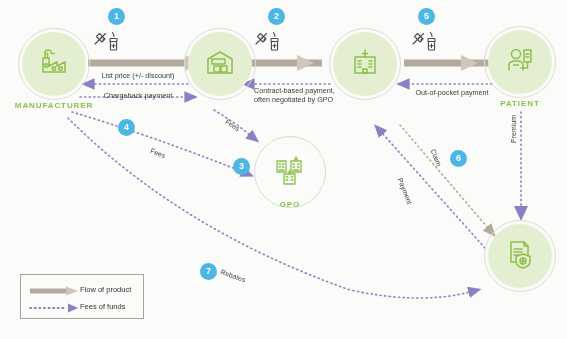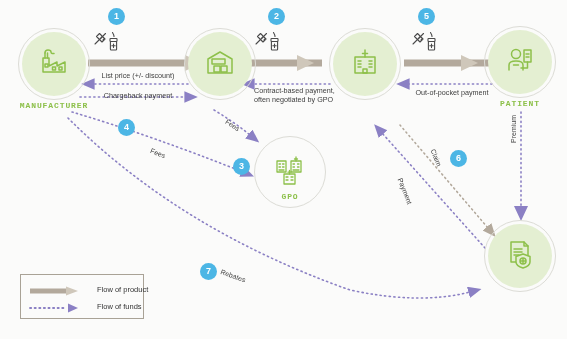--- a/index.html
+++ b/index.html
@@ -66,21 +66,21 @@
   .node-label {
     position: absolute;
     text-align: center;
     font-size: 8px;
     font-weight: bold;
     letter-spacing: 0.9px;
     color: #8dc04a;
     line-height: 10px;
     text-transform: uppercase;
     white-space: pre-line;
-    font-family: Liberation Mono, monospace;
+    font-family: Liberation Sans, sans-serif;
   }
   .node-label.small {
     font-size: 7.5px;
     letter-spacing: 0.6px;
   }
   
   .badge {
     position: absolute;
     width: 17px;
     height: 17px;
@@ -136,21 +136,21 @@
     left: 7px;
     display: flex;
     align-items: center;
     height: 12px;
   }
   #legend .row.r1 { top: 8px; }
   #legend .row.r2 { top: 25px; }
   #legend .lg-text {
     font-size: 7.5px;
     color: #333333;
-    margin-left: 17px;
+    margin-left: 0;
     white-space: nowrap;
     font-family: "Liberation Sans", sans-serif;
   }
   #legend .sw { width: 52px; height: 12px; }
 </style>
 </head>
 <body>
 
 <div id="canvas">
 
@@ -305,21 +305,21 @@
           <path d="M24 5 L24 9 M22.5 7 L25.5 7"></path>
           <path d="M21 12 L22.5 12 M25.5 12 L27 12 M21 15 L22.5 15 M25.5 15 L27 15 M21 18 L27 18"></path>
 
           <path d="M12 22 L23 22 L23 32 L12 32 Z"></path>
           <path d="M17.5 18.5 L17.5 22 M16 20.2 L19 20.2"></path>
           <path d="M14 25 L16 25 M19 25 L21 25 M14 28 L16 28 M19 28 L21 28"></path>
         </g>
       </svg>
     </span>
   </div>
-  <div class="node-label" style="left:258px; top:192px; width:64px;">GPO</div>
+  <div class="node-label" style="left:258px; top:200px; width:64px;">GPO</div>
 
   <div class="node" style="left:488px; top:224px;">
     <span class="ring"></span>
     <span class="disc"></span>
     <span class="glyph">
       <svg width="34" height="34" viewBox="0 0 34 34">
         <g fill="none" stroke="#8dc04a" stroke-width="1.5" stroke-linejoin="round" stroke-linecap="round">
           <path d="M8 5 L21 5 L25 9 L25 25 L8 25 Z"></path>
           <path d="M21 5 L21 9 L25 9"></path>
           <path d="M11 12 L19 12 M11 15 L19 15 M11 18 L16 18"></path>
@@ -405,17 +405,17 @@
       </span>
       <span class="lg-text">Flow of product</span>
     </div>
     <div class="row r2">
       <span class="sw">
         <svg width="52" height="12" viewBox="0 0 52 12">
           <line x1="2" y1="6" x2="38" y2="6" stroke="#8b80c4" stroke-width="1.8" stroke-dasharray="1.2 3.4" stroke-linecap="round"></line>
           <path d="M40,1.5 L50,6 L40,10.5 Z" fill="#8b80c4"></path>
         </svg>
       </span>
-      <span class="lg-text">Flow of funds</span>
+      <span class="lg-text">Fees of funds</span>
     </div>
   </div>
 
 </div>
 
 </body></html>

